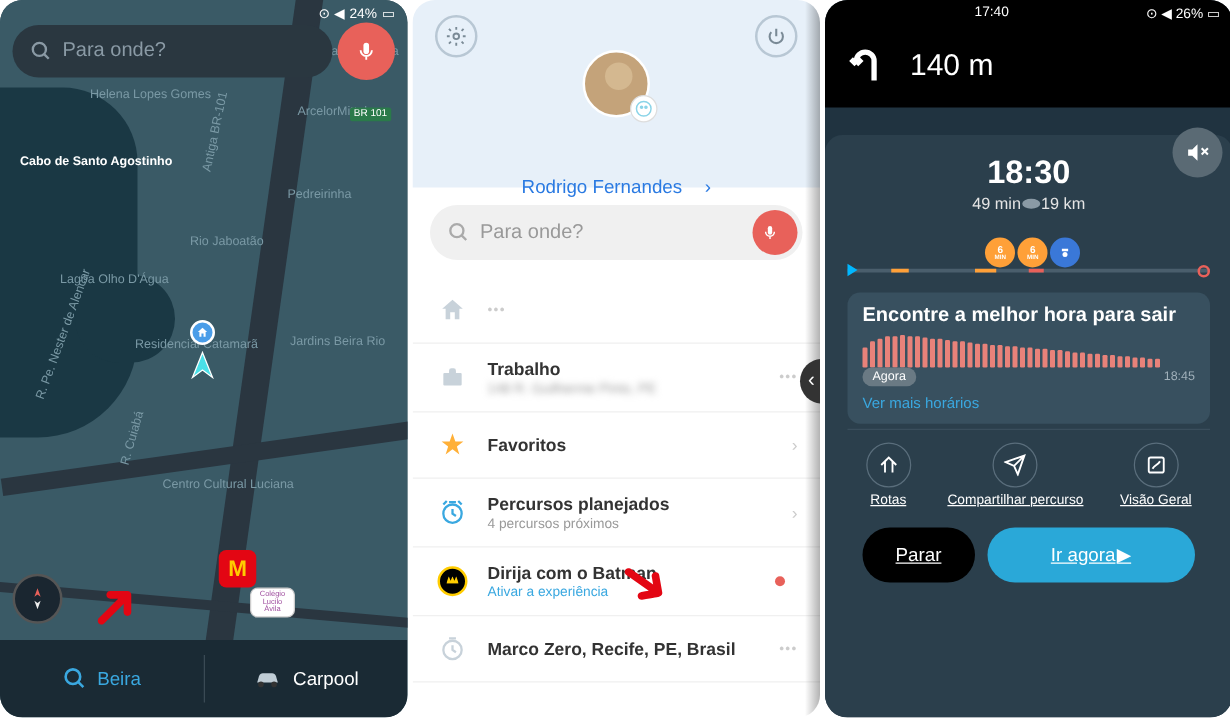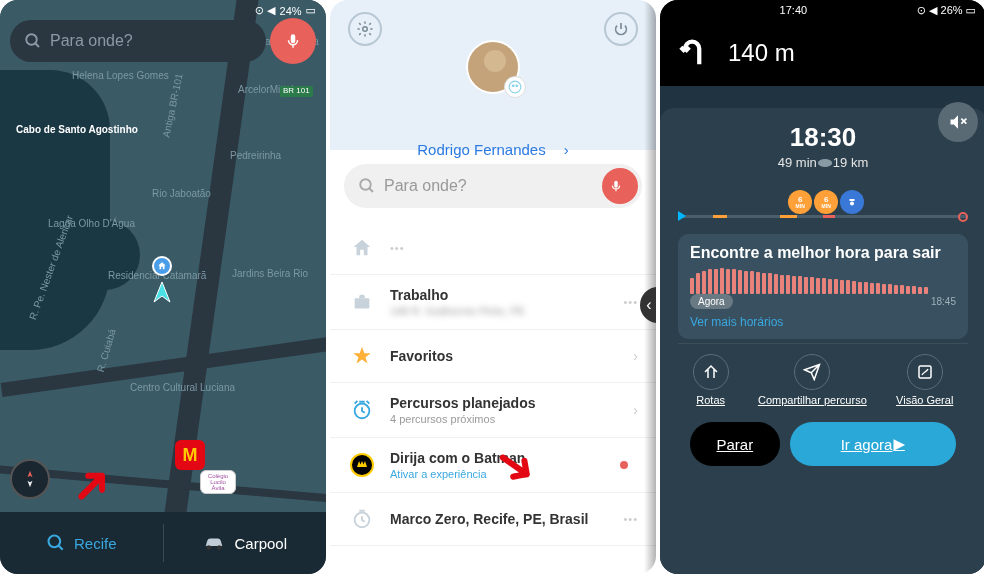--- a/index.html
+++ b/index.html
@@ -155,21 +155,21 @@
           <path d="M12 22l-3-8 3 2 3-2z" fill="#eee"></path>
         </svg>
   </div>
   <div class="arrow">➜</div>
   <div class="bottombar">
     <div class="bottombtn">
       <svg width="20" height="20" viewBox="0 0 24 24" fill="none" stroke="#3aa8e0" stroke-width="2.5">
             <circle cx="10" cy="10" r="7"></circle>
             <line x1="20" y1="20" x2="15" y2="15"></line>
           </svg>
-      <span style="color:#3aa8e0;">Recife</span>
+      <span style="color:#3aa8e0;">Beira</span>
     </div>
     <div style="width:1px; background:#3a4a54; margin:12px 0;"></div>
     <div class="bottombtn">
       <svg width="24" height="18" viewBox="0 0 32 20" fill="#c0cdd6">
             <path d="M5 14h22l-2-7c-1-2-2-3-4-3H11c-2 0-3 1-4 3l-2 7z" fill="#c0cdd6"></path>
             <circle cx="9" cy="16" r="3" fill="#333"></circle>
             <circle cx="23" cy="16" r="3" fill="#333"></circle>
           </svg>
       <span>Carpool</span>
     </div>

